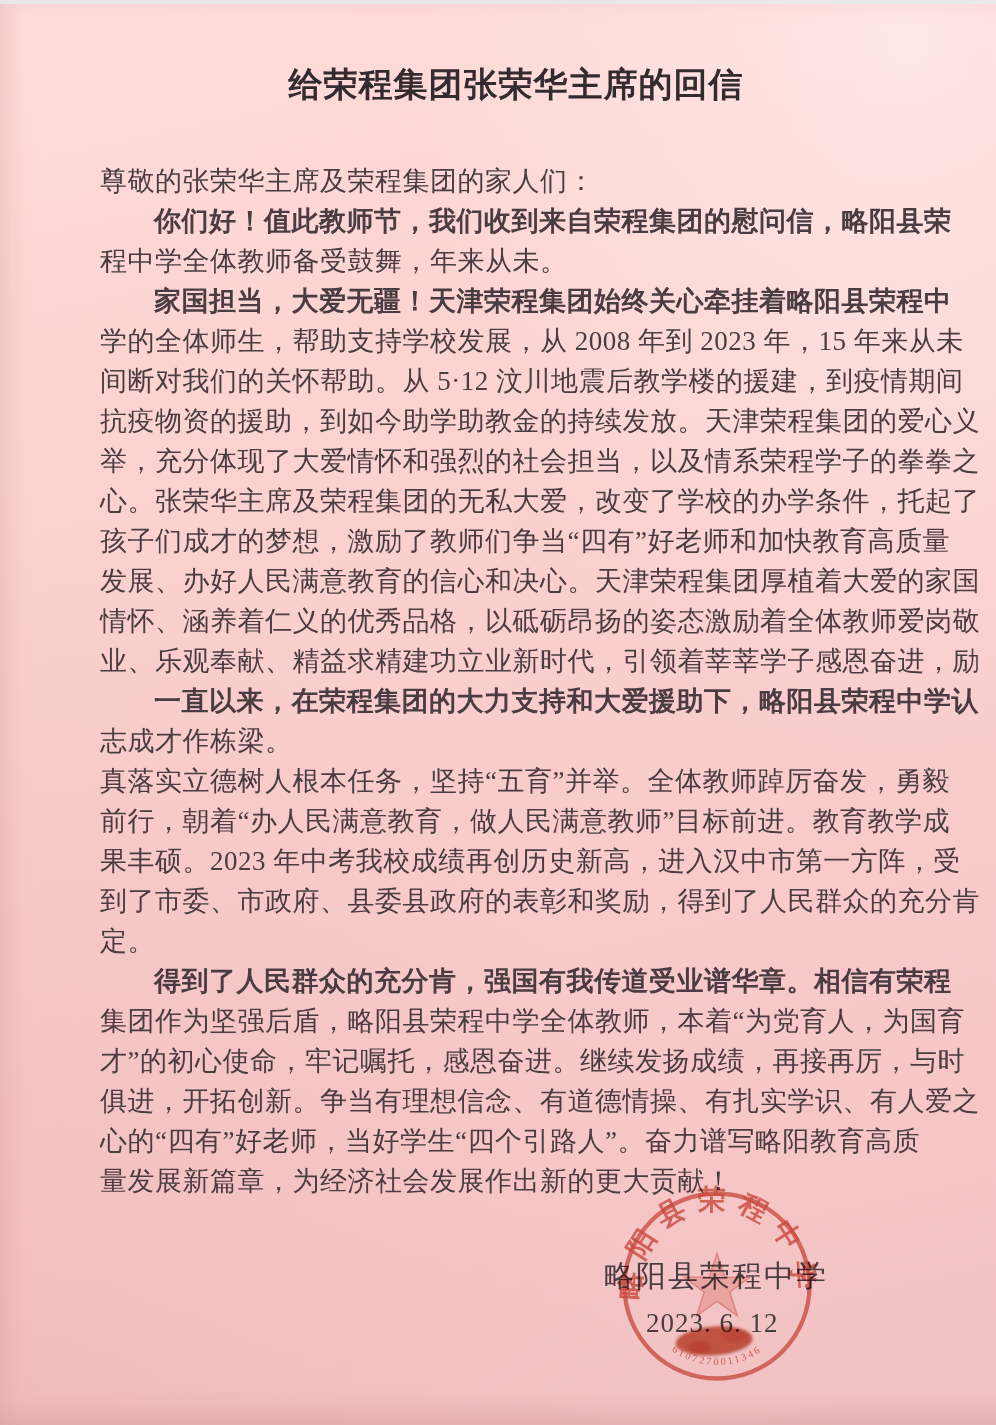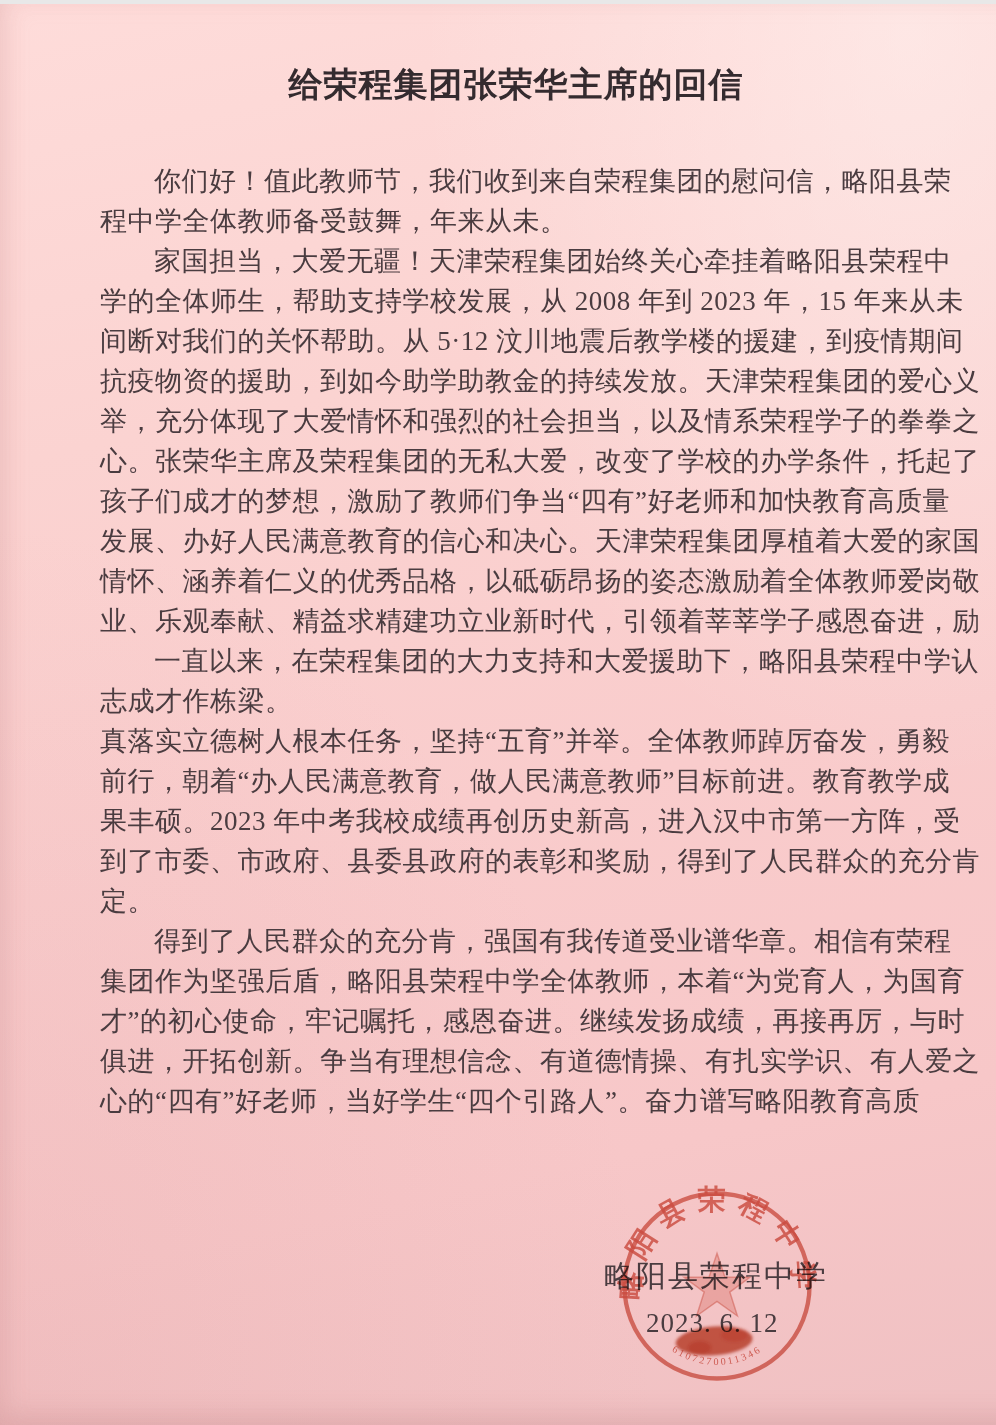--- a/index.html
+++ b/index.html
@@ -26,21 +26,21 @@
     font-size:34px;font-weight:bold;letter-spacing:1px;
     color:var(--title-ink,#342b2f);
   }
   .body-text{
     position:absolute;top:157px;left:100px;width:836px;
   }
   .line{
     font-size:27px;line-height:40px;height:40px;
     white-space:pre;letter-spacing:.5px;overflow:visible;
   }
-  .indent{text-indent:54px;}
+  .indent{text-indent:54px;font-weight:bold;}
   .signature{
     position:absolute;top:1252px;left:604px;
     font-size:30px;letter-spacing:2px;color:var(--ink,#4a3c40);
   }
   .sign-date{
     position:absolute;top:1304px;left:646px;
     font-size:27px;letter-spacing:1px;color:var(--ink,#4a3c40);
   }
   .seal{
     position:absolute;left:611px;top:1176px;width:212px;height:212px;
@@ -49,20 +49,21 @@
   .seal svg{width:100%;height:100%;}
 </style>
 </head>
 <body>
 
 <div class="page">
 
   <h1 class="title">给荣程集团张荣华主席的回信</h1>
 
   <div class="body-text">
+    <div class="line">尊敬的张荣华主席及荣程集团的家人们：</div>
     <div id="paragraphs">
         <div class="line indent">你们好！值此教师节，我们收到来自荣程集团的慰问信，略阳县荣</div>
         <div class="line">程中学全体教师备受鼓舞，年来从未。</div>
         <div class="line indent">家国担当，大爱无疆！天津荣程集团始终关心牵挂着略阳县荣程中</div>
         <div class="line">学的全体师生，帮助支持学校发展，从 2008 年到 2023 年，15 年来从未</div>
         <div class="line">间断对我们的关怀帮助。从 5·12 汶川地震后教学楼的援建，到疫情期间</div>
         <div class="line">抗疫物资的援助，到如今助学助教金的持续发放。天津荣程集团的爱心义</div>
         <div class="line">举，充分体现了大爱情怀和强烈的社会担当，以及情系荣程学子的拳拳之</div>
         <div class="line">心。张荣华主席及荣程集团的无私大爱，改变了学校的办学条件，托起了</div>
         <div class="line">孩子们成才的梦想，激励了教师们争当“四有”好老师和加快教育高质量</div>
@@ -74,20 +75,21 @@
         <div class="line">真落实立德树人根本任务，坚持“五育”并举。全体教师踔厉奋发，勇毅</div>
         <div class="line">前行，朝着“办人民满意教育，做人民满意教师”目标前进。教育教学成</div>
         <div class="line">果丰硕。2023 年中考我校成绩再创历史新高，进入汉中市第一方阵，受</div>
         <div class="line">到了市委、市政府、县委县政府的表彰和奖励，得到了人民群众的充分肯</div>
         <div class="line">定。</div>
         <div class="line indent">得到了人民群众的充分肯，强国有我传道受业谱华章。相信有荣程</div>
         <div class="line">集团作为坚强后盾，略阳县荣程中学全体教师，本着“为党育人，为国育</div>
         <div class="line">才”的初心使命，牢记嘱托，感恩奋进。继续发扬成绩，再接再厉，与时</div>
         <div class="line">俱进，开拓创新。争当有理想信念、有道德情操、有扎实学识、有人爱之</div>
         <div class="line">心的“四有”好老师，当好学生“四个引路人”。奋力谱写略阳教育高质</div>
+        <div class="line">量发展新篇章，为经济社会发展作出新的更大贡献！</div>
       </div>
   </div>
 
   <div class="signature">略阳县荣程中学</div>
   <div class="sign-date">2023. 6. 12</div>
 
   <div class="seal">
     <svg viewBox="0 0 220 220" xmlns="http://www.w3.org/2000/svg">
       <defs>
         <filter id="stampblur" x="-20%" y="-20%" width="140%" height="140%">

